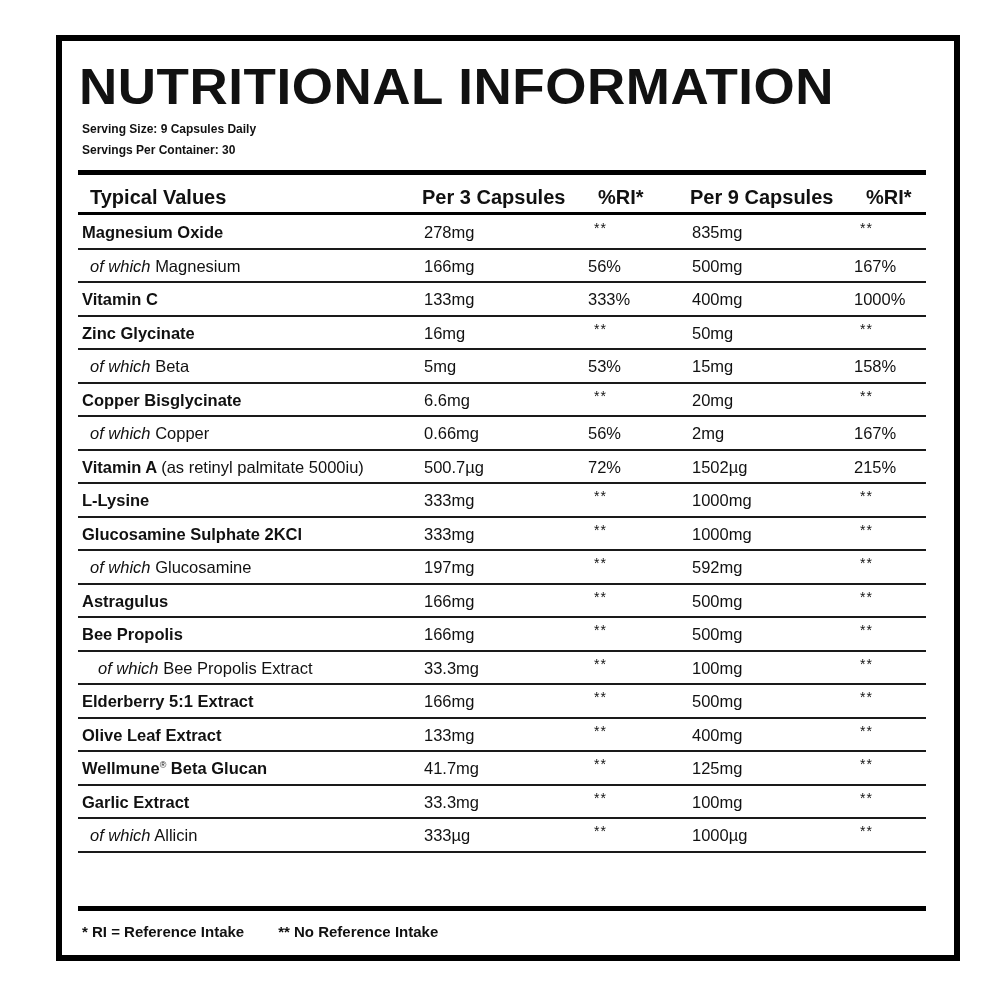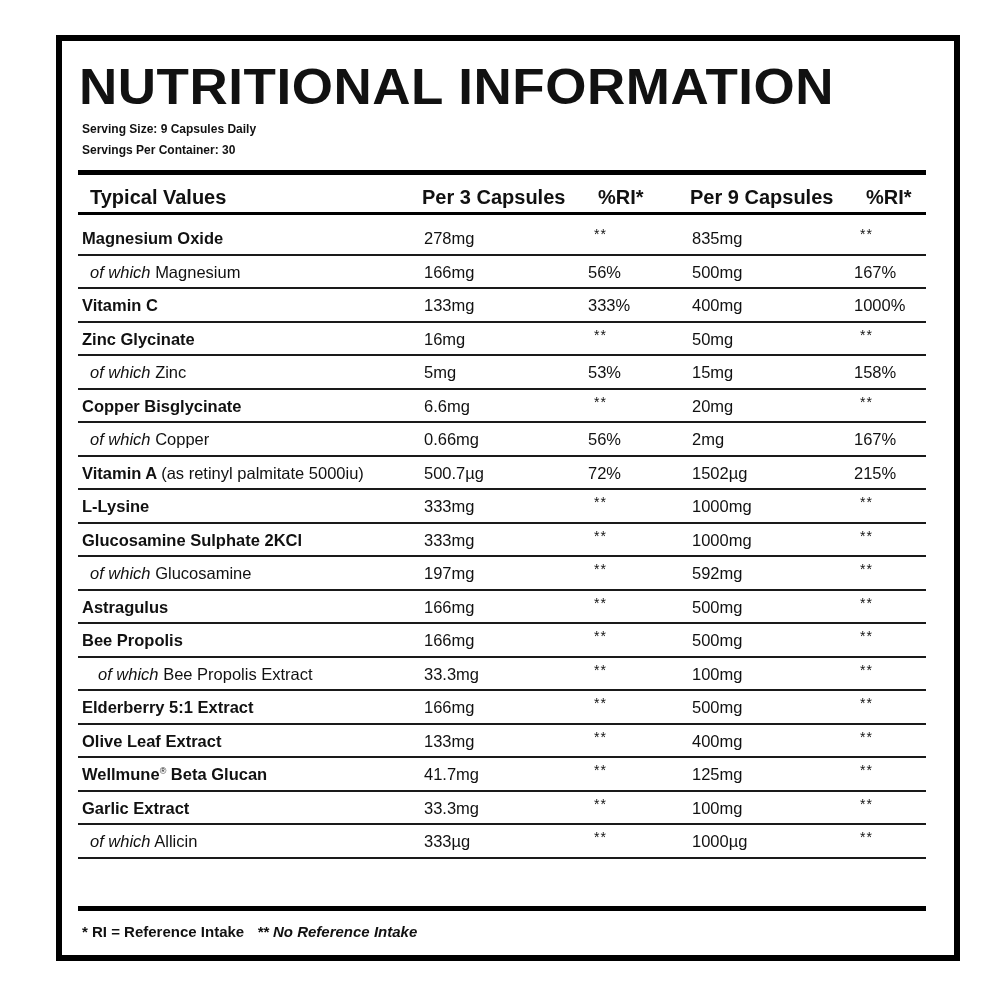--- a/index.html
+++ b/index.html
@@ -27,35 +27,35 @@
     .cell { position: absolute; white-space: nowrap; }
     .c-name { left: 4px; }
     .c-p3   { left: 346px; }
     .c-ri3  { left: 510px; }
     .c-p9   { left: 614px; }
     .c-ri9  { left: 776px; }
     .header-row .c-p3 { left: 336px; }
     .header-row .c-ri3 { left: 512px; }
     .header-row .c-p9 { left: 604px; }
     .header-row .c-ri9 { left: 780px; }
-    .rows { position: absolute; left: 16px; top: 181px; width: 848px; text-decoration: underline; }
+    .rows { position: absolute; left: 16px; top: 175px; width: 848px; text-decoration: underline; }
     .row { position: relative; height: 31.5px; border-bottom: 2px solid #1a1a1a;
            font-size: 16.5px; }
     .row .cell { top: 7px; }
     .row .c-name.bold { font-weight: bold; }
     .row .c-name.sub { left: 12px; }
     .row .c-name.sub2 { left: 20px; }
     .row .c-name em { font-style: italic; font-weight: normal; }
     .row .c-name .paren { font-weight: normal; }
     .row .c-name sup { font-size: 9px; font-weight: normal; vertical-align: 6px; }
     .stars { font-size: 14px; letter-spacing: 1px; }
     .row .cell.stars { top: 4px; left: 516px; }
     .row .cell.stars9 { top: 4px; left: 782px; font-size: 14px; letter-spacing: 1px; }
     .footer { position: absolute; left: 20px; top: 882px; font-weight: bold; font-size: 15px; white-space: nowrap; }
-    .footer .f2 { margin-left: 13px; font-style: italic; }
+    .footer .f2 { margin-left: 34px; }
   </style>
 </head>
 <body>
 
 <div class="label-frame">
   <div class="title">NUTRITIONAL INFORMATION</div>
   <div class="serving s1">Serving Size: 9 Capsules Daily</div>
   <div class="serving s2">Servings Per Container: 30</div>
 
   <div class="rule thick" style="top:129px;"></div>
@@ -93,21 +93,21 @@
         <span class="cell c-ri9">1000%</span>
       </div>
       <div class="row">
         <span class="cell c-name bold"><span>Zinc Glycinate</span></span>
         <span class="cell c-p3">16mg</span>
         <span class="cell stars">**</span>
         <span class="cell c-p9">50mg</span>
         <span class="cell stars9">**</span>
       </div>
       <div class="row">
-        <span class="cell c-name sub"><em>of which</em> <span>Zinc</span></span>
+        <span class="cell c-name sub"><em>of which</em> <span>Beta</span></span>
         <span class="cell c-p3">5mg</span>
         <span class="cell c-ri3">53%</span>
         <span class="cell c-p9">15mg</span>
         <span class="cell c-ri9">158%</span>
       </div>
       <div class="row">
         <span class="cell c-name bold"><span>Copper Bisglycinate</span></span>
         <span class="cell c-p3">6.6mg</span>
         <span class="cell stars">**</span>
         <span class="cell c-p9">20mg</span>

